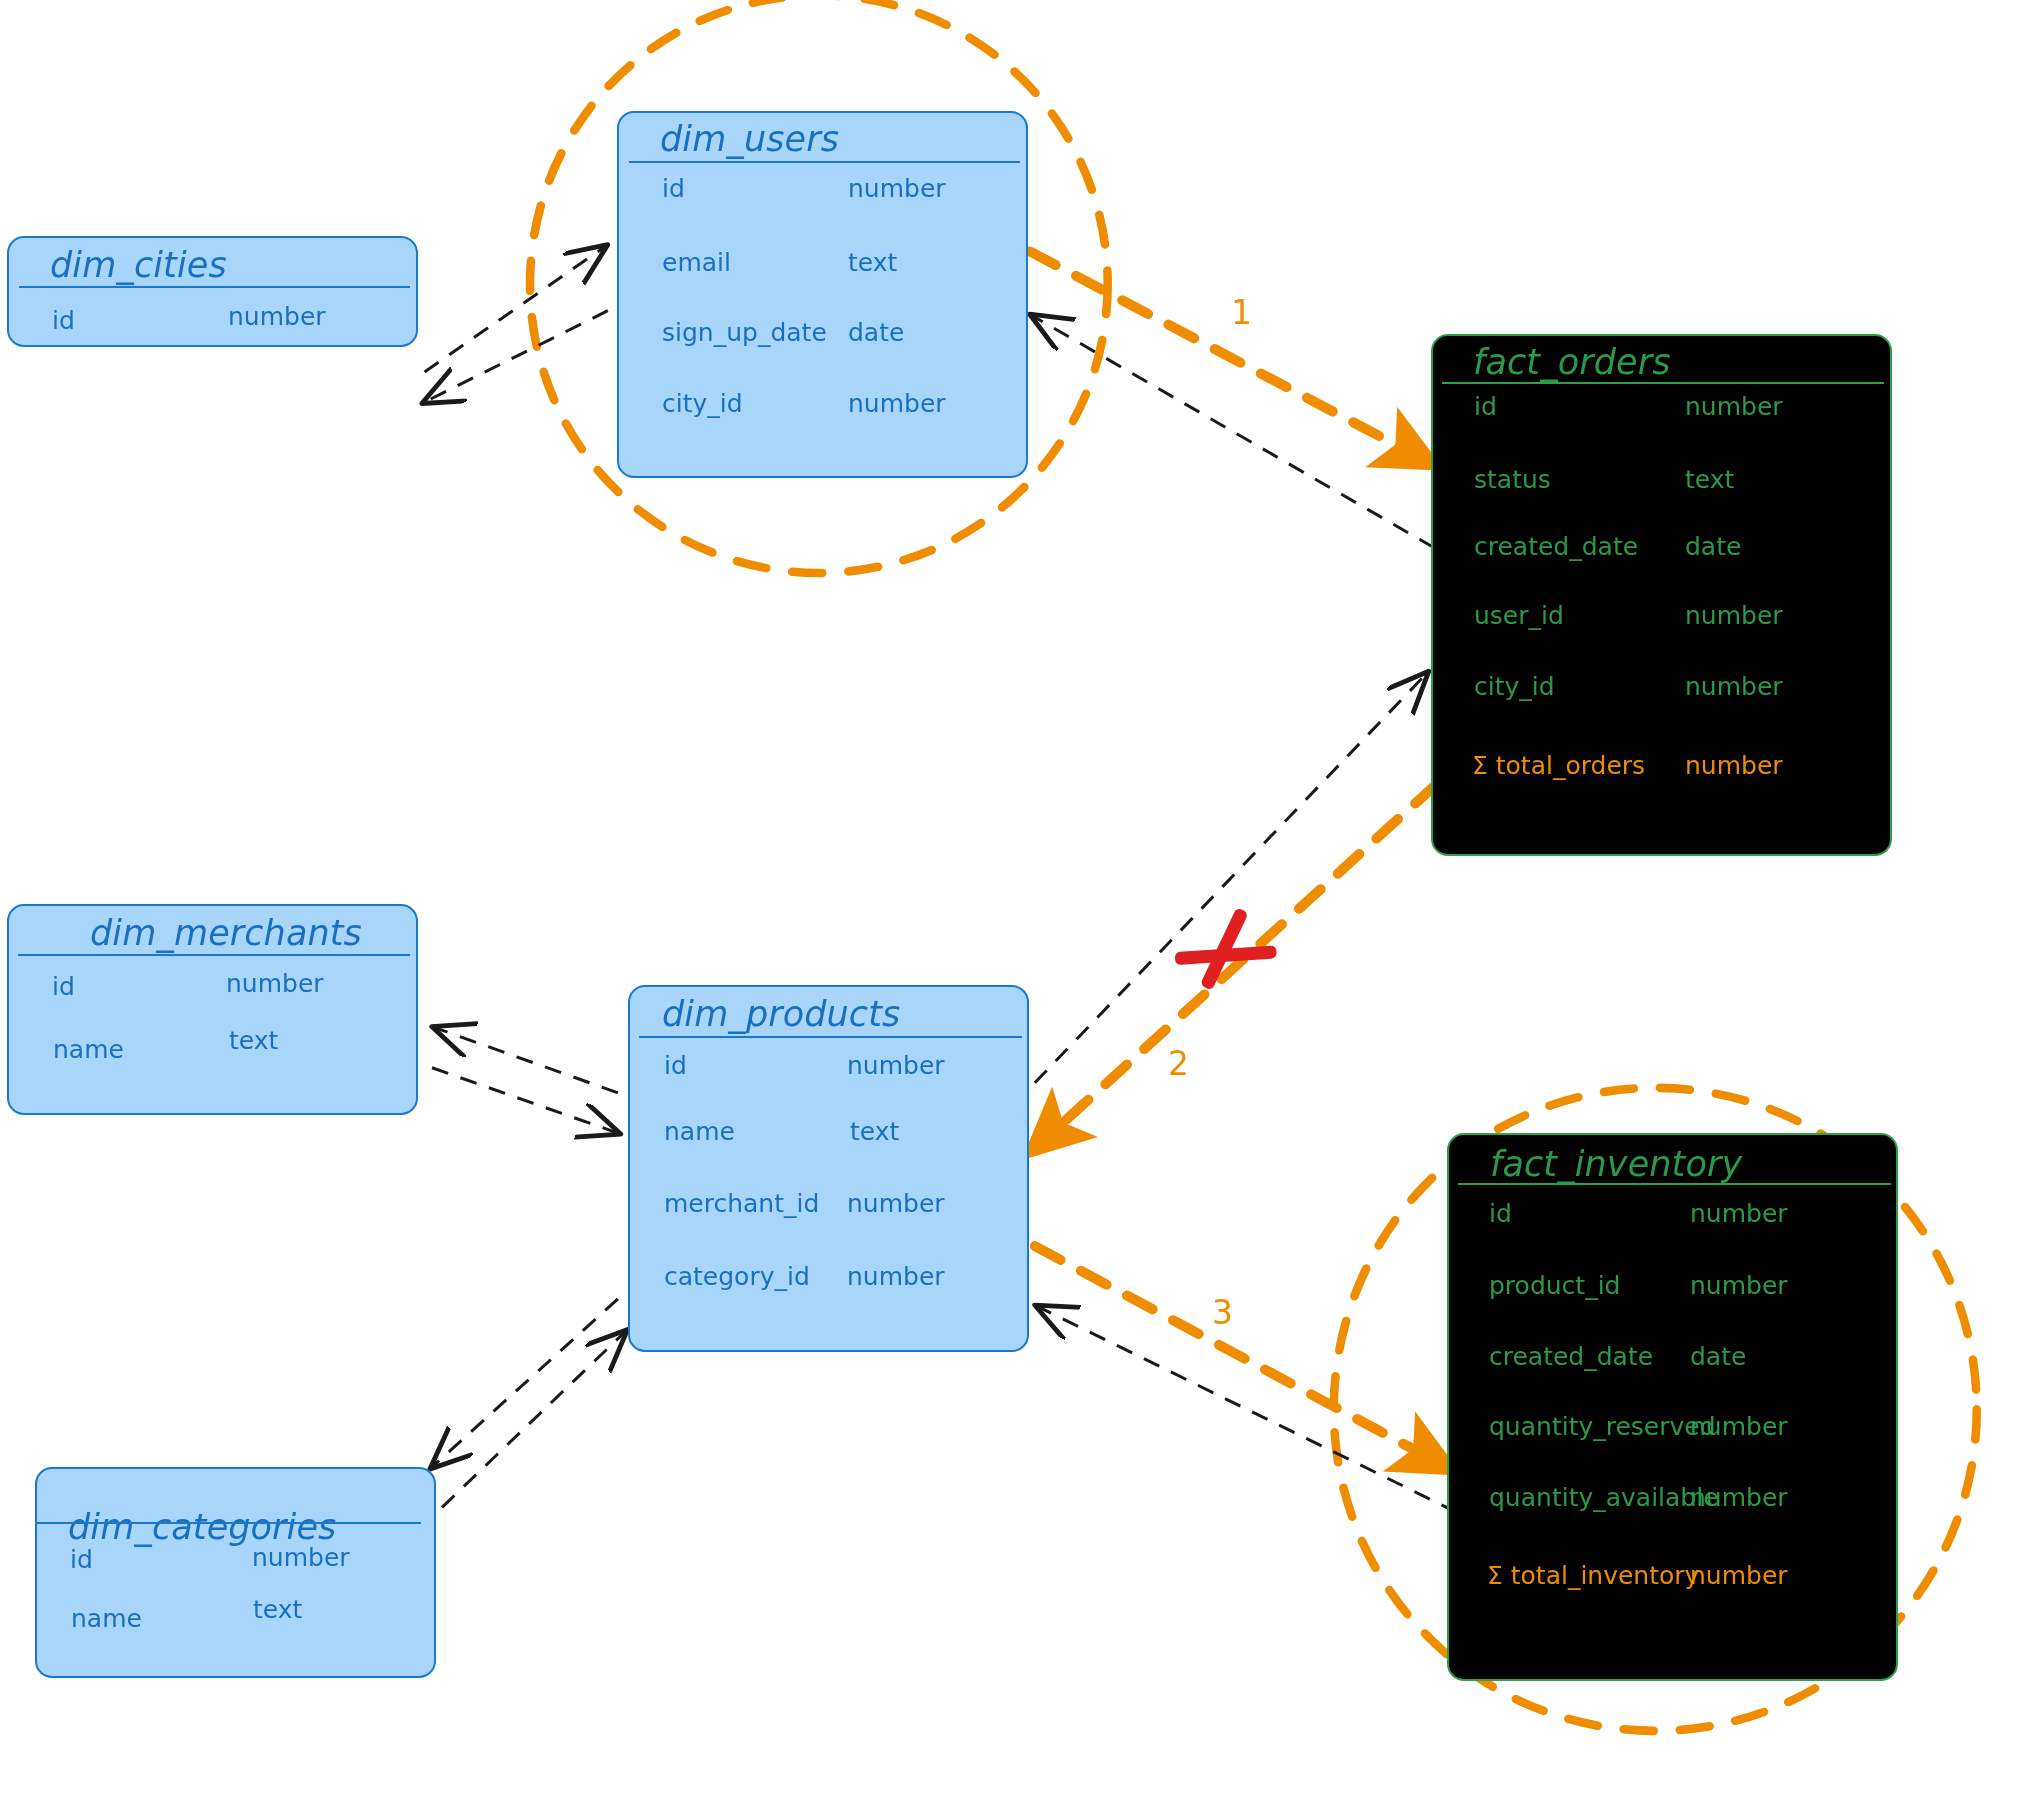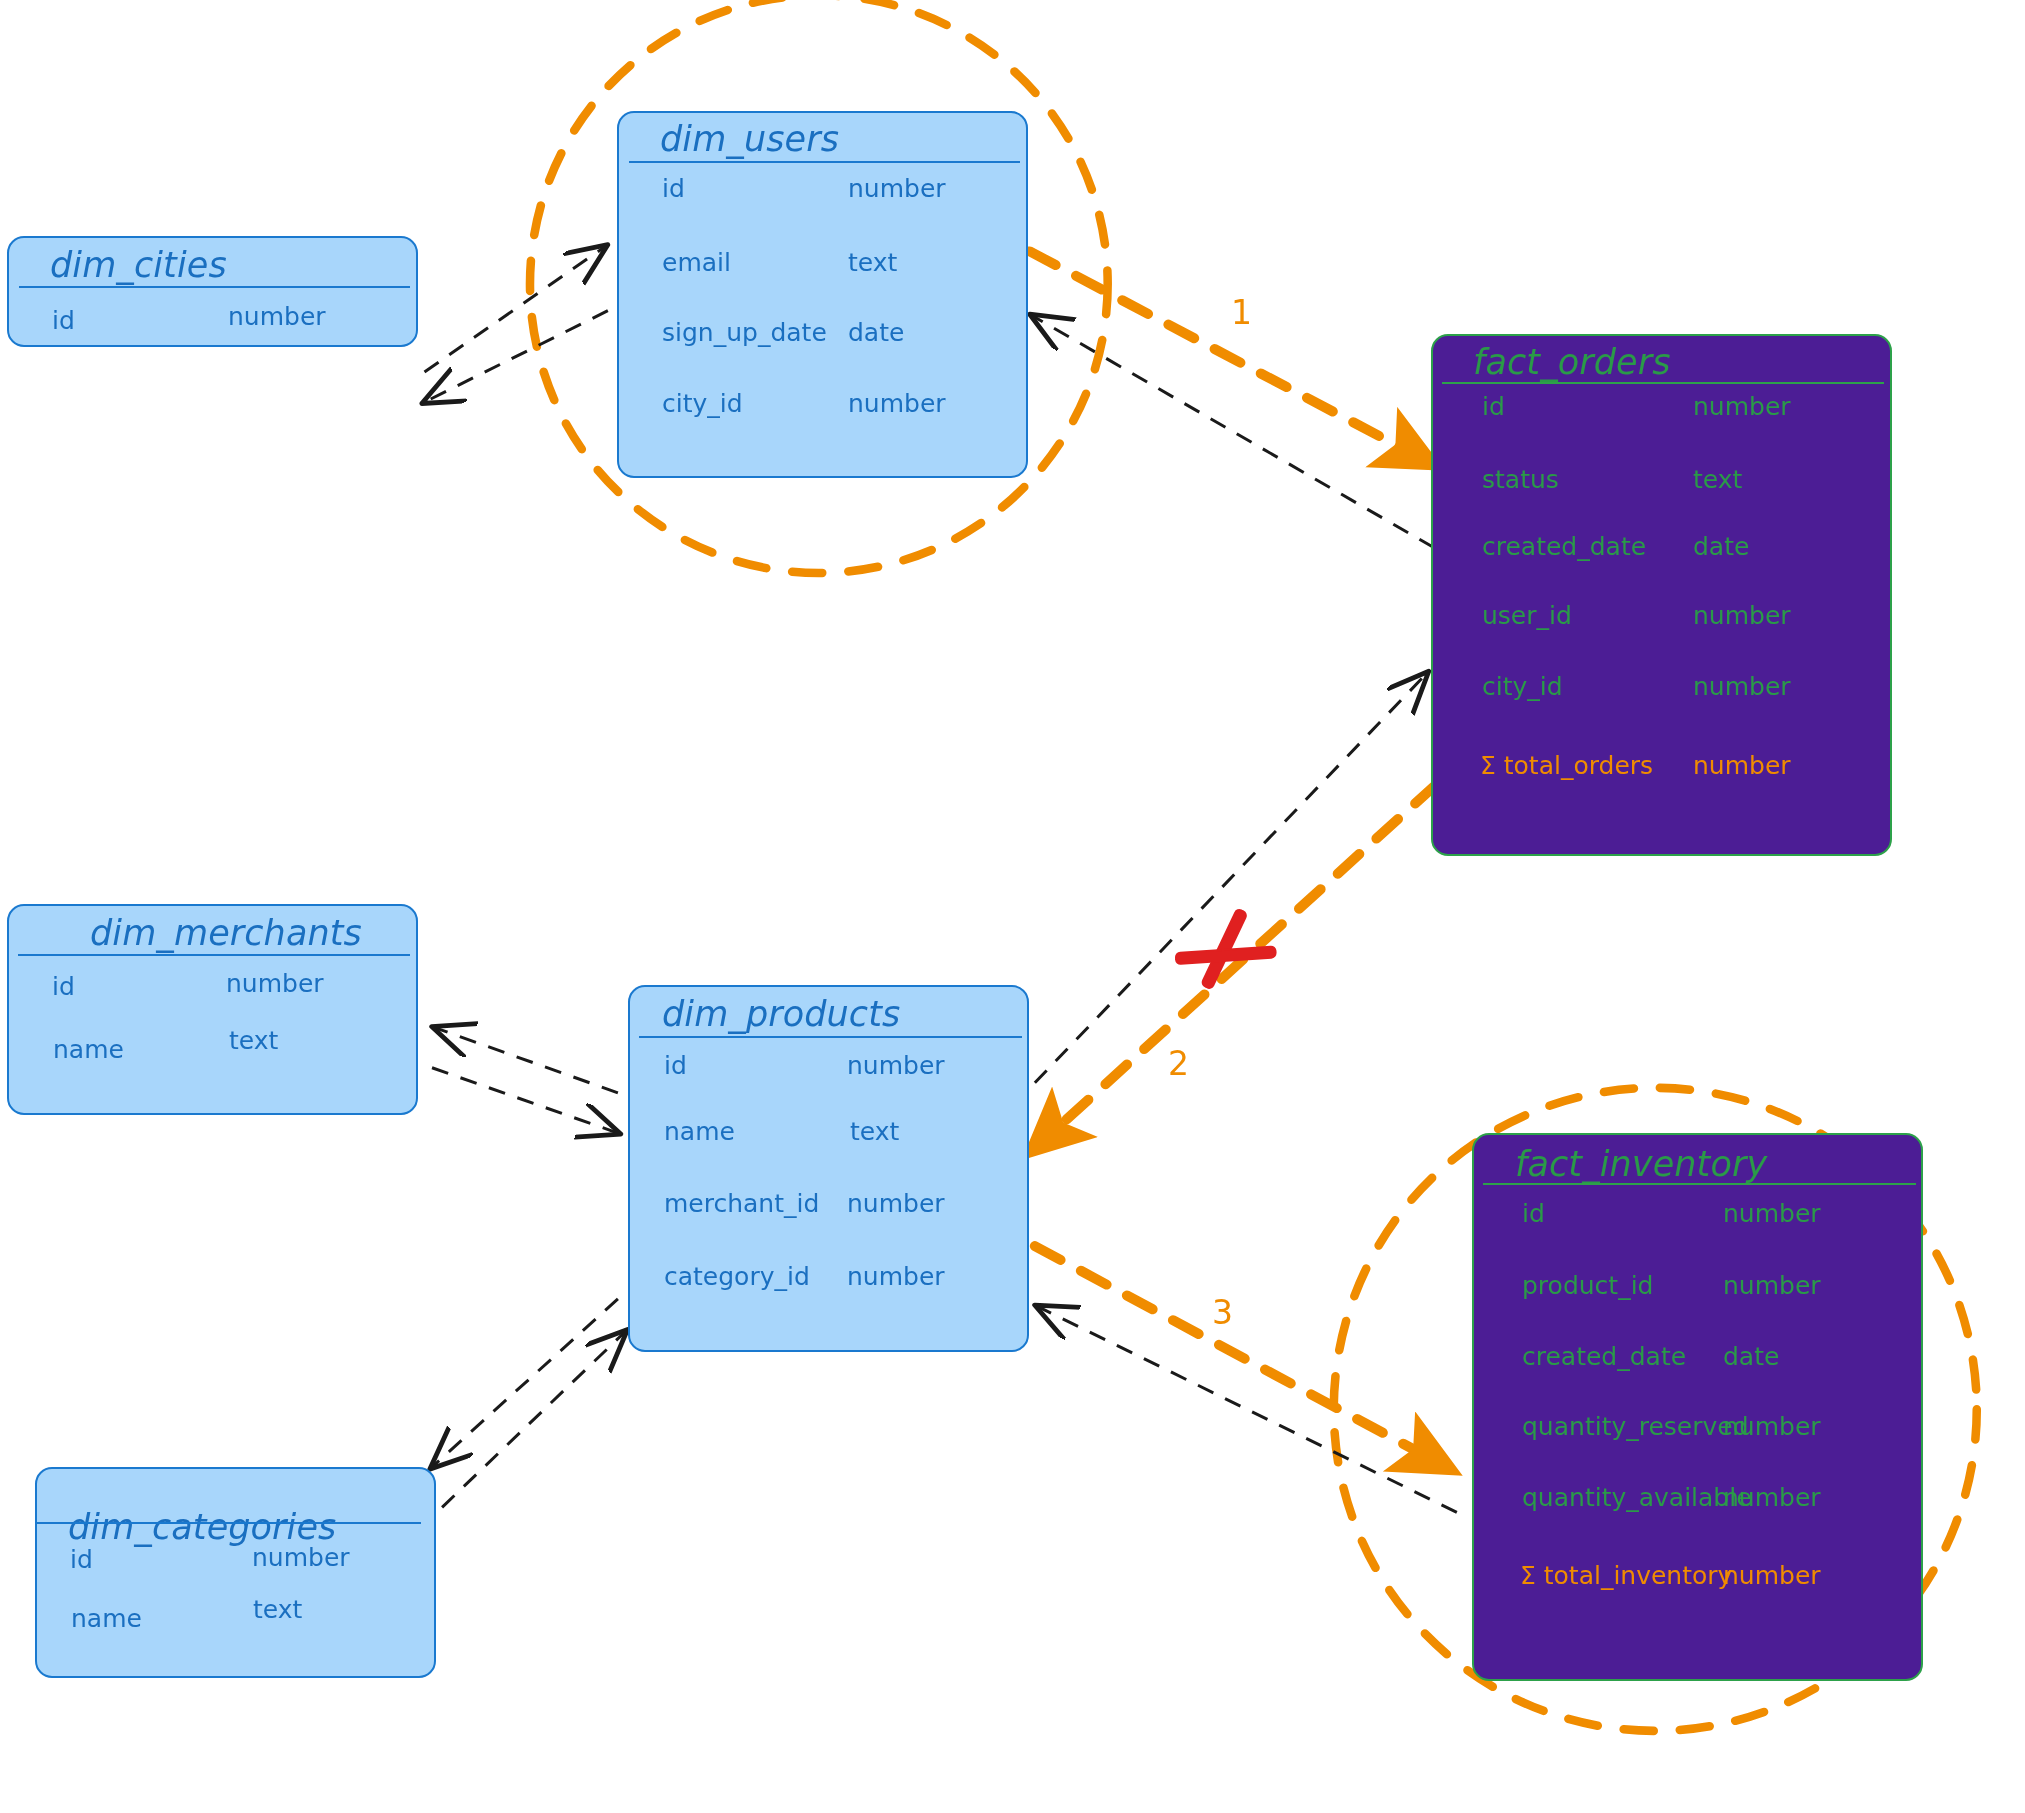--- a/index.html
+++ b/index.html
@@ -29,23 +29,22 @@
     border-radius: 17px;
     border-width: 2.5px;
     border-style: solid;
     overflow: hidden;
   }
   .entity.blue {
     background: #a8d6fb;
     border-color: #1a79cf;
   }
   .entity.green {
-    background: #4c1d95;
+    background: #000000;
     border-color: #2da14a;
-    padding-left: 8px;
   }
   .ent-title {
     font-size: 35px;
     letter-spacing: 0.1px;
     white-space: nowrap;
     font-style: italic;
   }
   .entity.blue .ent-title { color: #1a6fc0; }
   .entity.green .ent-title { color: #2a9a48; }
   .ent-rule {
@@ -244,21 +243,21 @@
     <div class="field-row">
       <span class="field-name" style="left:33px; top:76px;">id</span>
       <span class="field-type" style="left:215px; top:74px;">number</span>
     </div>
     <div class="field-row">
       <span class="field-name" style="left:34px; top:135px;">name</span>
       <span class="field-type" style="left:216px; top:126px;">text</span>
     </div>
   </div>
 
-  <div class="entity green" style="left:1447px; top:1133px; width:451px; height:548px;margin-left:25px;">
+  <div class="entity green" style="left:1447px; top:1133px; width:451px; height:548px;">
     <div class="ent-title" style="position:absolute; left:41px; top:9px;">fact_inventory</div>
     <div class="ent-rule" style="position:absolute; left:9px; top:48px; width:433px;"></div>
     <div class="field-row">
       <span class="field-name" style="left:40px; top:64px;">id</span>
       <span class="field-type" style="left:241px; top:64px;">number</span>
     </div>
     <div class="field-row">
       <span class="field-name" style="left:40px; top:136px;">product_id</span>
       <span class="field-type" style="left:241px; top:136px;">number</span>
     </div>

